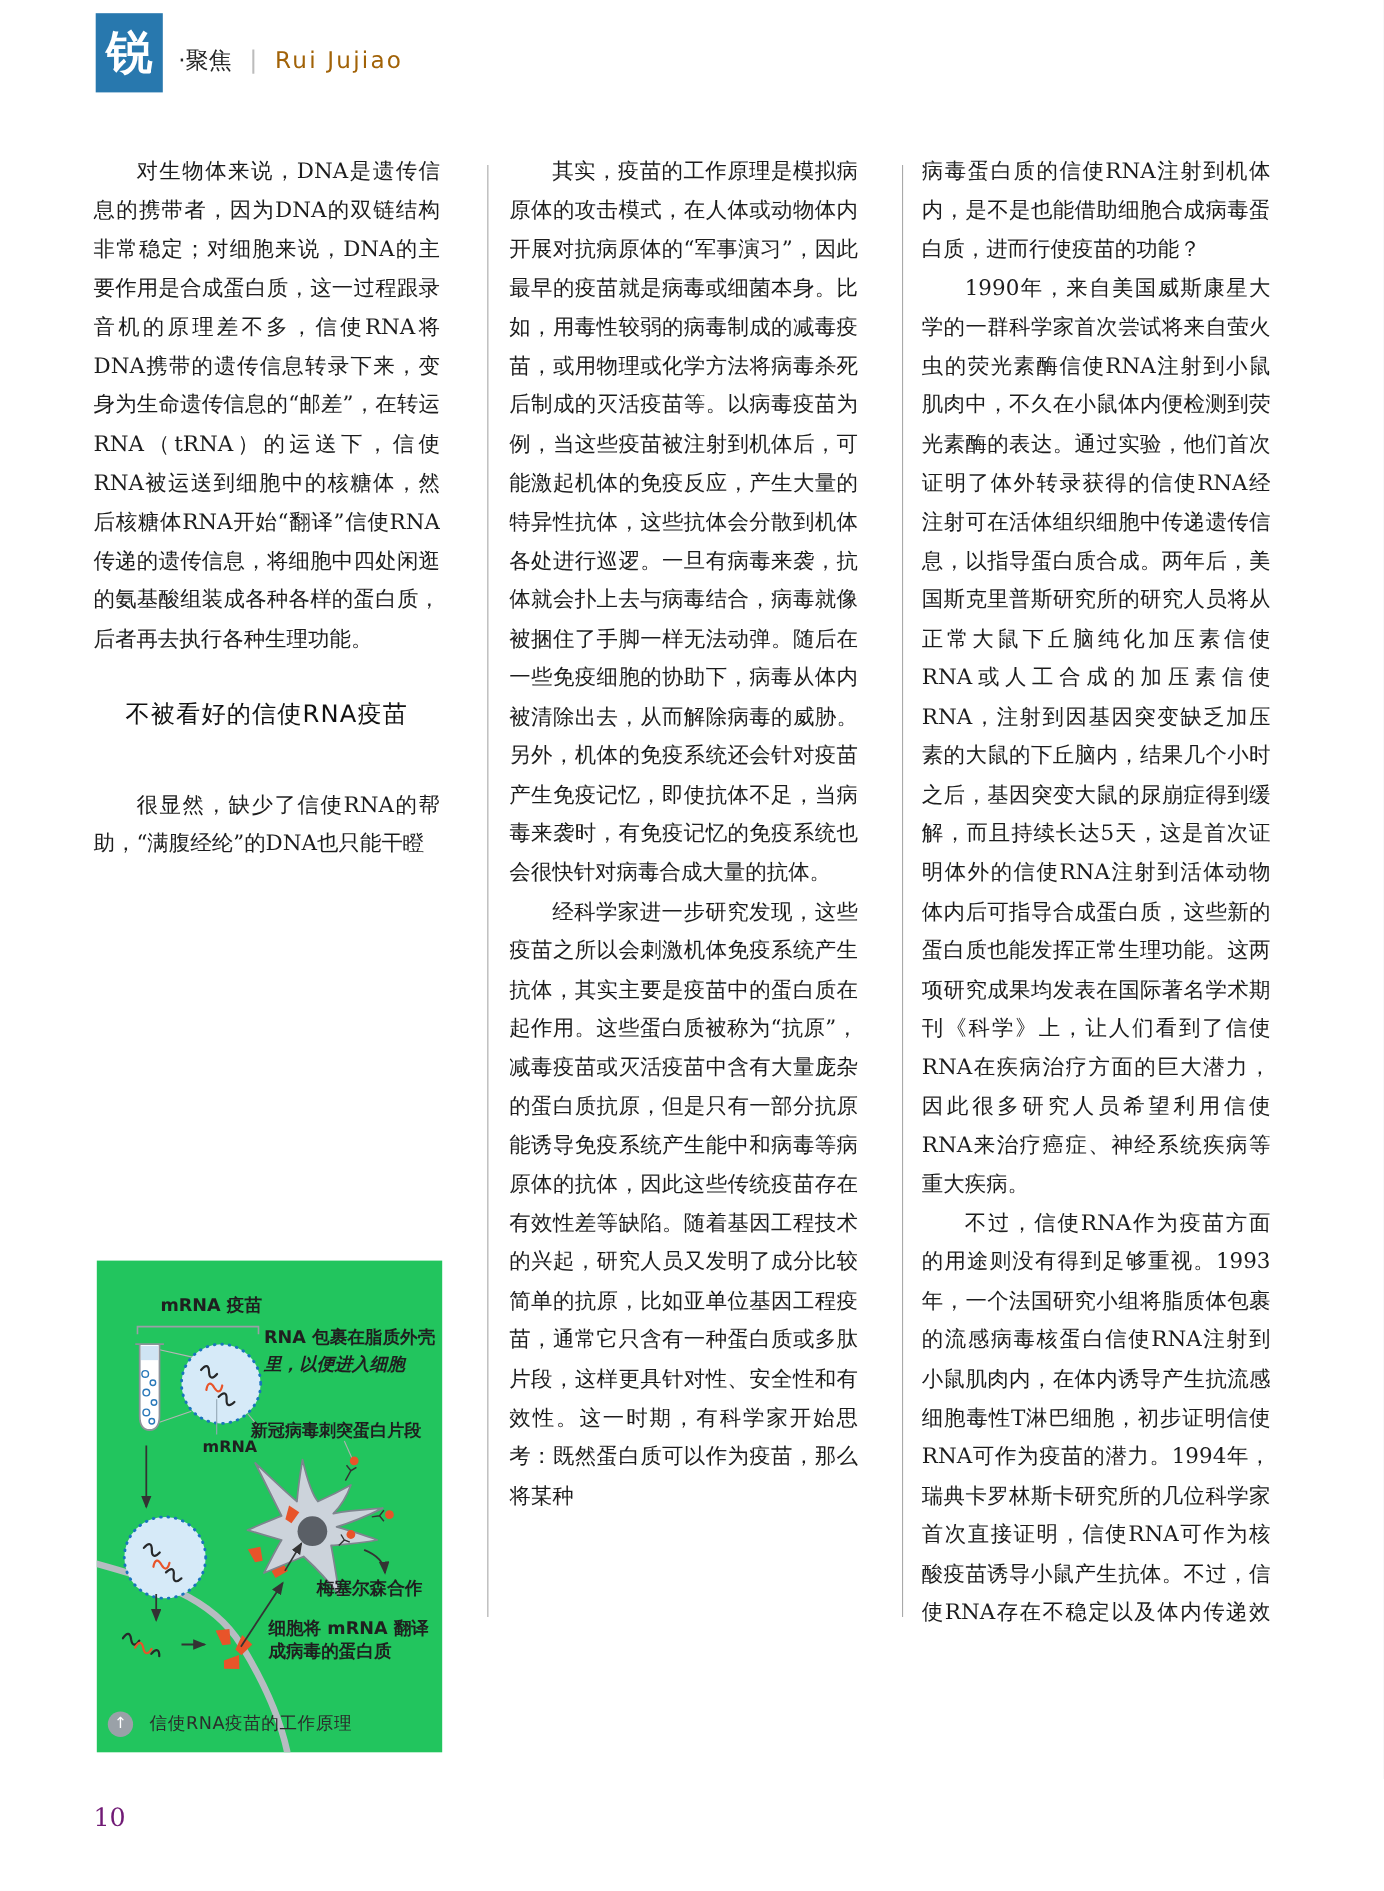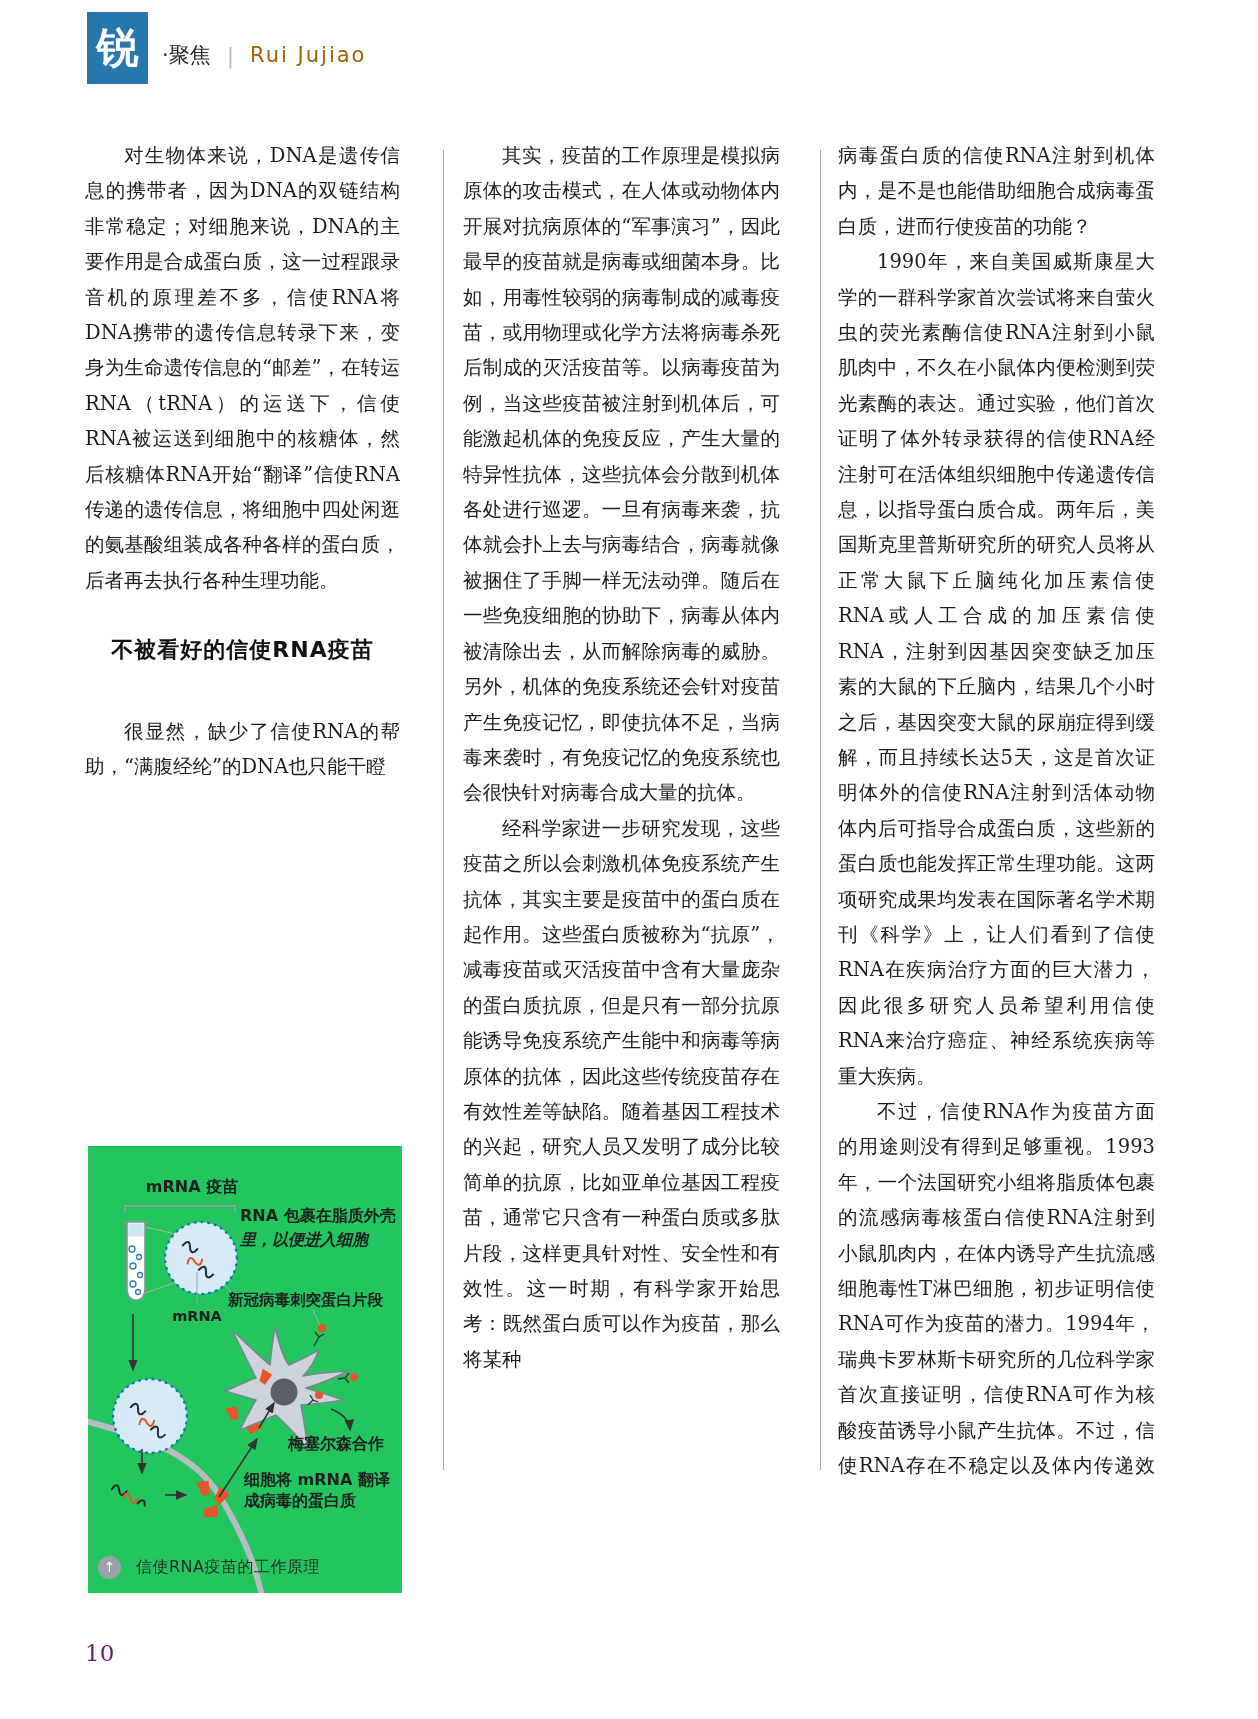--- a/index.html
+++ b/index.html
@@ -16,28 +16,28 @@
   
   .vdiv{position:absolute;top:150px;width:1px;height:1320px;background:#a9a9a9;}
   .vdiv.d1{left:443px;} .vdiv.d2{left:820px;}
   
   .col{position:absolute;top:138px;font-size:19.5px;line-height:35.4px;overflow:hidden;}
   .col p{margin:0;text-indent:2em;text-align:justify;}
   .col p.cont{text-indent:0;}
   .col1{left:85px;width:315px;height:972px;}
   .col2{left:463px;width:317px;height:1348px;}
   .col3{left:838px;width:317px;height:1348px;}
-  .col1 h2{font-family:"DejaVu Sans","Liberation Sans",sans-serif;font-size:22px;font-weight:bold;
+  .col1 h2{font-family:"DejaVu Sans","Liberation Sans",sans-serif;font-size:22px;font-weight:normal;
            text-align:center;margin:34px 0 46px;letter-spacing:1px;color:#111;}
   
   .diagram{position:absolute;left:88px;top:1146px;width:314px;height:447px;margin:0;
            background:#22c55e;font-family:"DejaVu Sans","Liberation Sans",sans-serif;}
   .diagram svg{position:absolute;left:0;top:0;}
   .flabel{position:absolute;font-size:16px;font-weight:600;color:#1f1f1f;line-height:20px;white-space:nowrap;}
-  .flabel.small{font-size:14.5px;}
+  .flabel.small{font-size:14.5px;margin-left:12px;}
   .flabel.spike{font-size:15.5px;}
   .fig-caption{position:absolute;left:10px;top:410px;display:flex;align-items:center;}
   .cap-icon{width:23px;height:23px;border-radius:50%;background:#9aa1a8;color:#fff;display:flex;
             align-items:center;justify-content:center;font-size:14px;line-height:23px;}
   .cap-text{margin-left:15px;font-size:16px;font-weight:500;color:#2b2b2b;letter-spacing:0.5px;}
   
   .pageno{position:absolute;left:85px;top:1640px;font-size:23px;color:#701a75;}
 </style>
 </head>
 <body>

